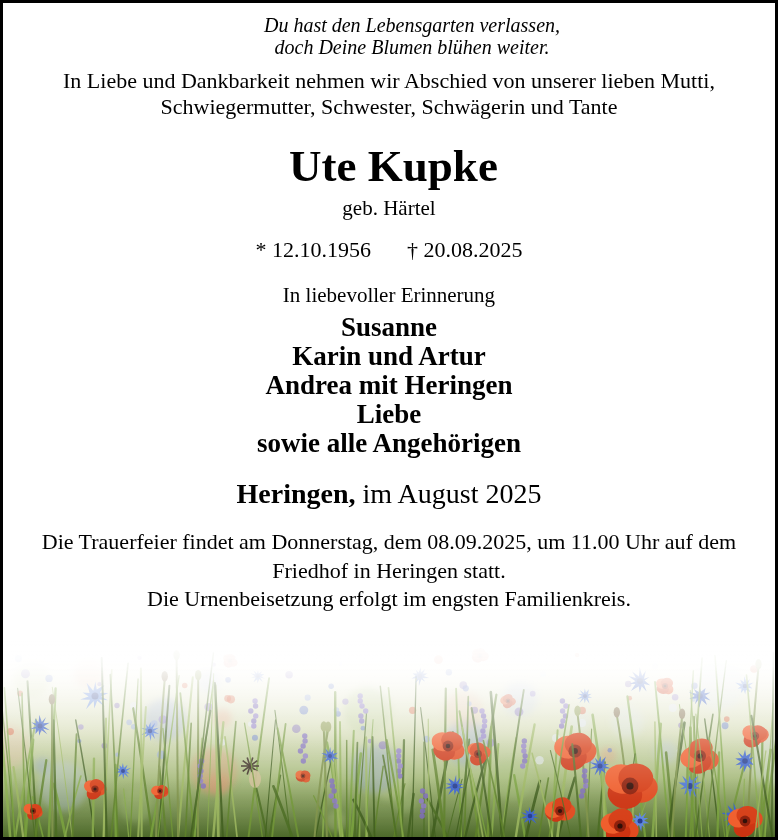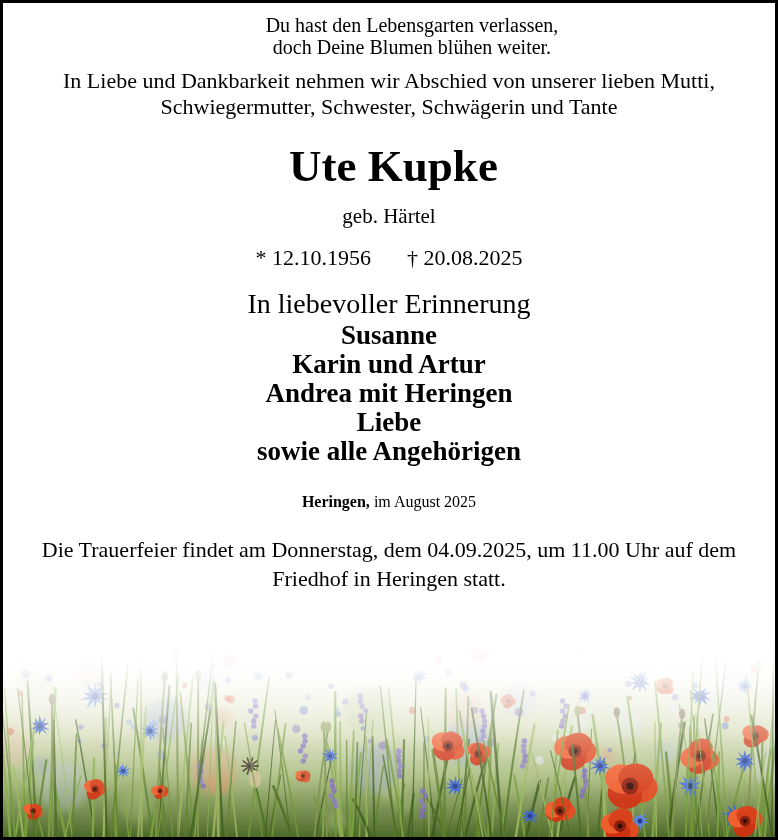--- a/index.html
+++ b/index.html
@@ -2,29 +2,29 @@
 <html><head>
 <meta charset="utf-8">
 <style>
   html,body{margin:0;padding:0;background:#fff;}
   .page{
     width:778px;height:840px;box-sizing:border-box;
     border:3px solid #000;background:#fff;position:relative;overflow:hidden;
     font-family:"Liberation Serif", serif;color:#000;
   }
   .content{position:relative;z-index:2;text-align:center;padding-top:11px;}
-  .verse{font-size:20px;line-height:22px;padding-left:46px;}
+  .verse{font-style:italic;font-size:20px;line-height:22px;padding-left:46px;}
   .intro{font-size:22px;line-height:26px;max-width:690px;margin:10px auto 0;}
   .deceased-name{font-size:45px;font-weight:bold;line-height:46px;margin-top:23px;padding-left:9px;}
-  .maiden{font-size:21px;line-height:20px;margin-top:17px;}
+  .maiden{font-size:21px;line-height:20px;margin-top:9px;}
   .dates{font-size:22px;line-height:24px;margin-top:20px;}
   .dates .gap{display:inline-block;width:36px;}
-  .remembrance{font-size:28px;line-height:21px;margin-top:23px;}
+  .remembrance{font-size:21px;line-height:21px;margin-top:23px;}
   .mourners{font-size:27px;font-weight:bold;line-height:29px;margin-top:7px;}
-  .place-line{font-size:16px;line-height:22px;margin-top:25px;}
+  .place-line{font-size:28px;line-height:22px;margin-top:25px;}
   .place-line b{font-weight:bold;}
   .details{font-size:22px;line-height:28.5px;max-width:712px;margin:23px auto 0;}
   .meadow{position:absolute;left:0;right:0;bottom:0;height:196px;z-index:1;}
   .meadow svg{display:block;width:100%;height:100%;}
 </style>
 </head>
 <body>
 
 <div class="page">
   <div class="content">
@@ -53,21 +53,22 @@
       <div>Liebe</div>
       <div>sowie alle Angehörigen</div>
     </div>
 
     <div class="place-line">
       <b>Heringen,</b>
       <span>im August 2025</span>
     </div>
 
     <div class="details">
-      <div>Die Trauerfeier findet am Donnerstag, dem 04.09.2025, um 11.00 Uhr auf dem Friedhof in Heringen statt.</div>
+      <div>Die Trauerfeier findet am Donnerstag, dem 08.09.2025, um 11.00 Uhr auf dem Friedhof in Heringen statt.</div>
+      <div>Die Urnenbeisetzung erfolgt im engsten Familienkreis.</div>
     </div>
 
   </div>
 
   <div class="meadow">
     <svg viewBox="0 0 772 196" preserveAspectRatio="none">
         <defs>
           <linearGradient id="gbg" x1="0" y1="0" x2="0" y2="1">
             <stop offset="0" stop-color="#ffffff"></stop>
             <stop offset="0.2" stop-color="#f3f2e4"></stop>

